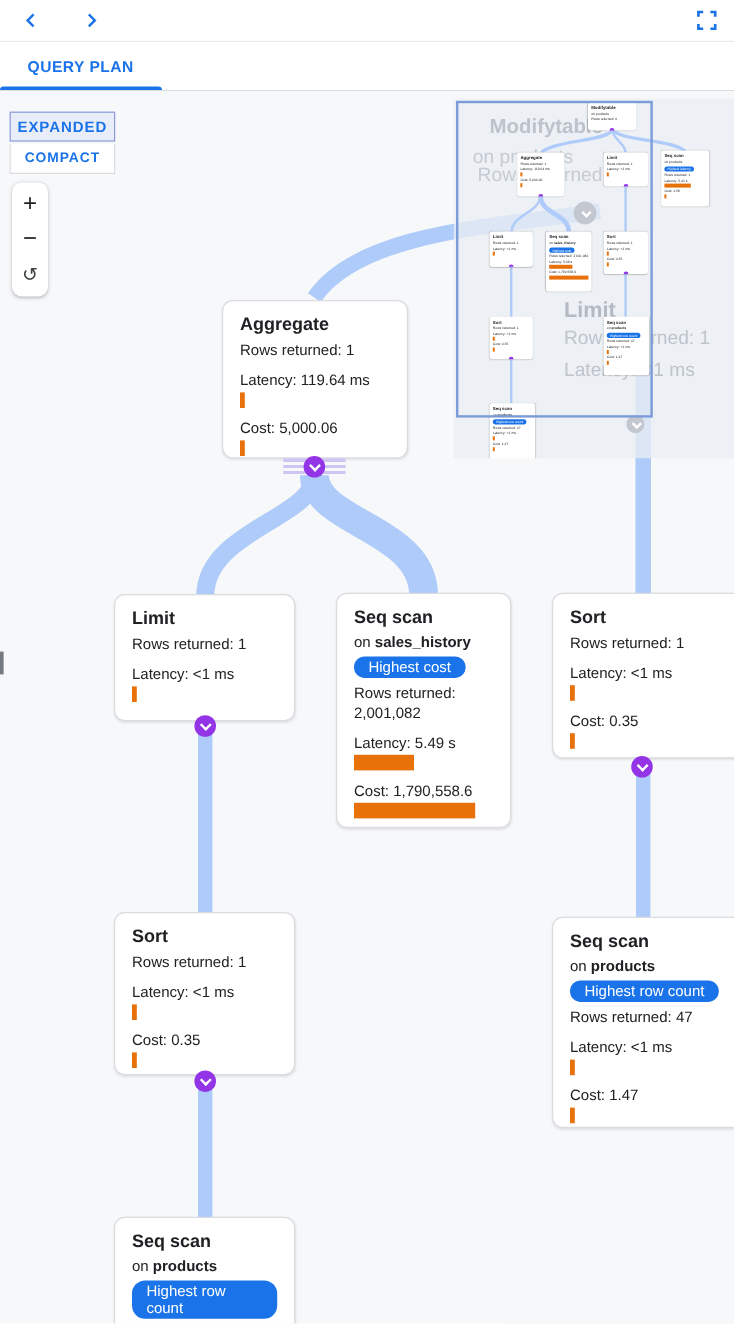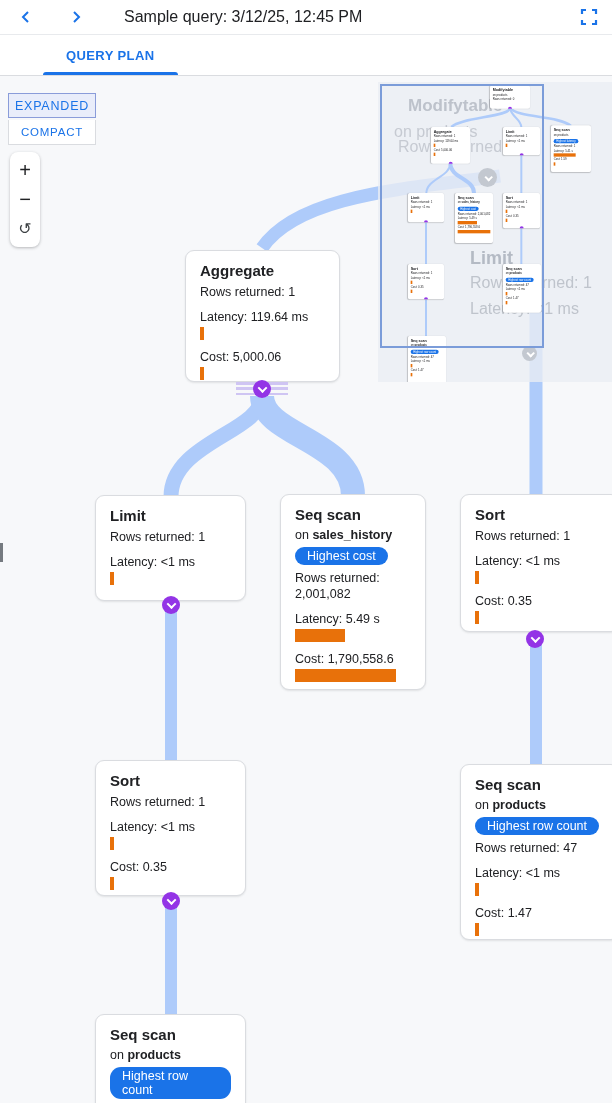--- a/index.html
+++ b/index.html
@@ -14,33 +14,33 @@
   .nav-fwd { margin-left:26px; }
   .hdr-title { margin-left:36px; font-size:16px; color:#202124; }
   .fs-btn { margin-left:auto; margin-right:11px; width:24px; height:24px;
     display:flex; align-items:center; justify-content:center; cursor:pointer; }
 
   
   .tabbar { height:41px; display:flex; align-items:stretch; background:#fff;
     border-bottom:1px solid #dadce0; }
   .tab { display:flex; align-items:center; padding:0 23px; font-size:13px; font-weight:700;
     letter-spacing:.4px; color:#5f6368; position:relative; cursor:pointer; }
-  .tab.active { color:#1a73e8;margin-left:43px; }
+  .tab.active { color:#1a73e8; }
   .tab.active::after { content:""; position:absolute; left:0; right:0; bottom:0; height:3px;
     background:#1a73e8; border-radius:3px 3px 0 0; }
   .tab2 { margin-left:12px; }
 
   
   .canvas { position:relative; width:612px; height:1027px; background:#f7f8fa; overflow:hidden; }
   .edges { position:absolute; left:0; top:0; }
 
   
   .vtoggle { position:absolute; left:8px; top:17px; width:88px; z-index:30; }
   .vbtn { height:25px; display:flex; align-items:center; justify-content:center;
-    font-size:11.5px; font-weight:400; letter-spacing:.8px; color:#1a73e8; cursor:pointer; }
+    font-size:11.5px; font-weight:700; letter-spacing:.8px; color:#1a73e8; cursor:pointer; }
   .vbtn.on  { background:#e9edfa; border:1px solid #8a9cd9; }
   .vbtn.off { background:#fff; border:1px solid #dadce0; border-top:none; }
 
   
   .zpanel { position:absolute; left:10px; top:76px; width:30px; z-index:30; background:#fff;
     border-radius:8px; box-shadow:0 1px 3px rgba(60,64,67,.35); padding:4px 0; }
   .zbtn { height:29px; display:flex; align-items:center; justify-content:center;
     font-size:20px; color:#202124; cursor:pointer; }
   .zbtn.reset { font-size:16px; color:#3c4043; }
 
@@ -96,21 +96,20 @@
   <div class="nav-btn nav-back">
     <svg width="16" height="16" viewBox="0 0 16 16">
       <polyline points="10,3 5,8 10,13" fill="none" stroke="#1a73e8" stroke-width="2"></polyline>
     </svg>
   </div>
   <div class="nav-btn nav-fwd">
     <svg width="16" height="16" viewBox="0 0 16 16">
       <polyline points="6,3 11,8 6,13" fill="none" stroke="#1a73e8" stroke-width="2"></polyline>
     </svg>
   </div>
-  <div class="hdr-title">Sample query: 3/12/25, 12:45 PM</div>
   <div class="fs-btn">
     <svg width="18" height="18" viewBox="0 0 18 18">
       <path d="M2 6 V2 H6 M12 2 H16 V6 M16 12 V16 H12 M6 16 H2 V12" fill="none" stroke="#1a73e8" stroke-width="2.2"></path>
     </svg>
   </div>
 </div>
 
 <div class="tabbar">
   <div class="tab active">QUERY PLAN</div>
 </div>

